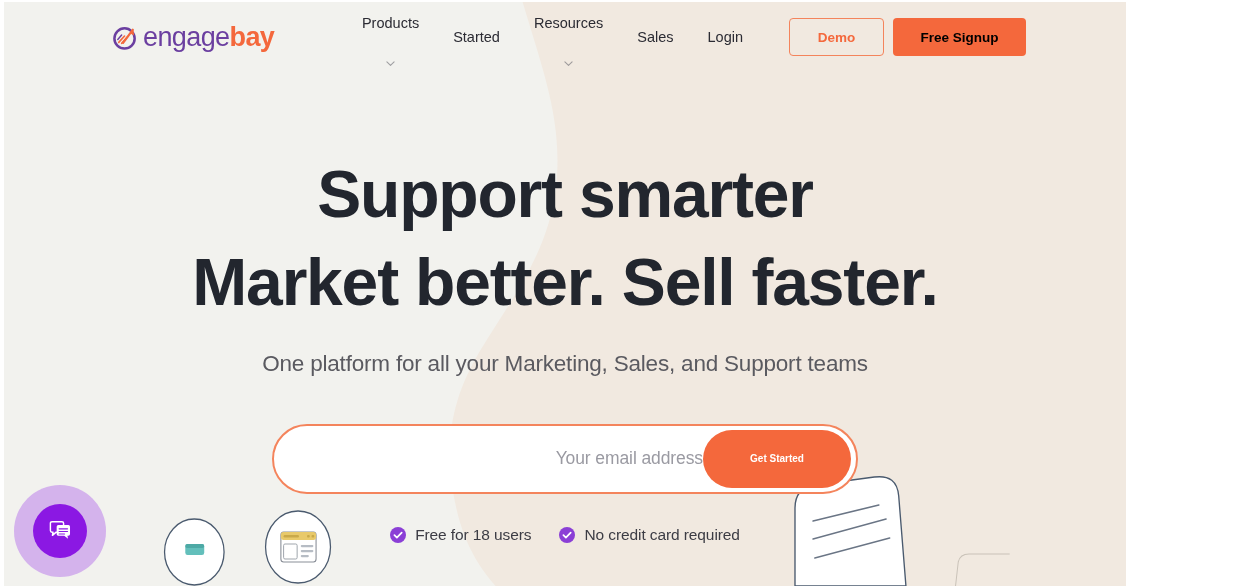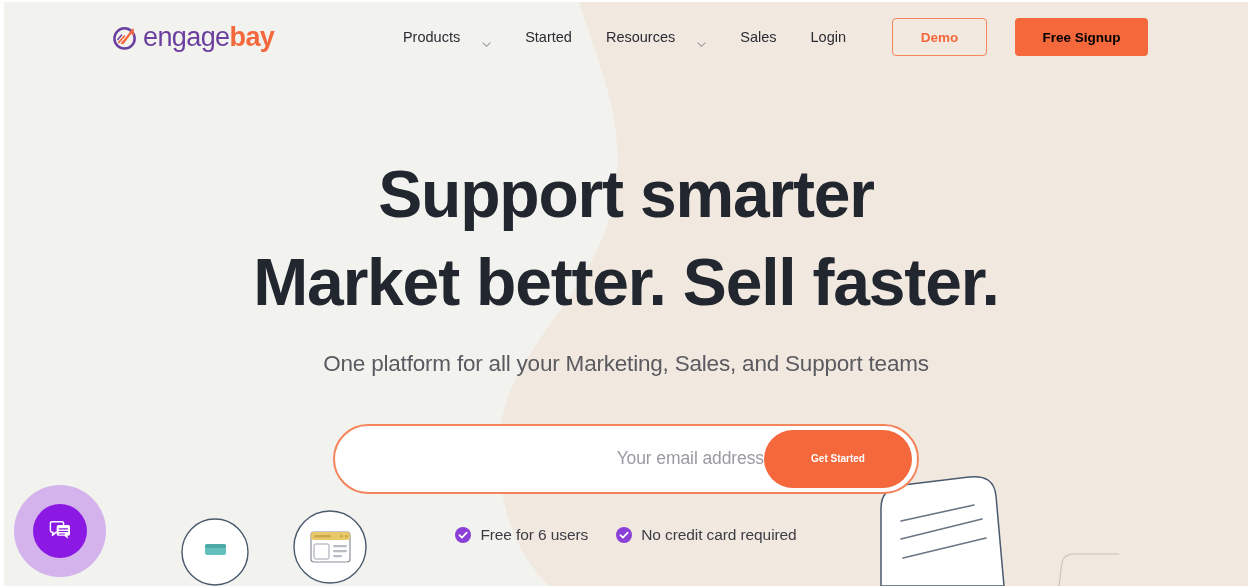--- a/index.html
+++ b/index.html
@@ -16,21 +16,21 @@
     position:relative;
     width:1252px; height:588px;
     background:#ffffff;
     overflow:hidden;
   }
 
   
   #canvas {
     position:absolute;
     left:4px; top:2px;
-    width:1244px; height:584px;
+    width:1122px; height:584px;
     overflow:hidden;
     background:#f2f2ee;               
   }
 
   
   .bg-layer { position:absolute; inset:0; }
   .bg-layer svg { display:block; width:100%; height:100%; }
 
   
   #header {
@@ -59,27 +59,28 @@
     margin-left:auto;
     display:flex; align-items:center; gap:0;
   }
   .nav-item {
     display:flex; align-items:center; gap:22px;
     font-size:14.5px; color:#2b2b33;
     font-weight:500;
     padding:0 17px;
     cursor:pointer; white-space:nowrap;
     text-decoration:none;
+    flex-direction:column;
   }
   .nav-item .chev {
     width:9px; height:6px; display:block; opacity:.55;
   }
 
   
-  .hdr-btns { display:flex; align-items:center; gap:28px; margin-left:29px; }
+  .hdr-btns { display:flex; align-items:center; gap:9px; margin-left:29px; }
   .btn-demo {
     width:95px; height:38px;
     border:1px solid #f4845c;
     border-radius:4px;
     background:transparent;
     color:#f4683c;
     font-size:13.5px; font-weight:700;
     font-family:inherit;
     cursor:pointer;
     display:flex; align-items:center; justify-content:center;
@@ -316,21 +317,21 @@
 
     <div id="trust-row">
 
       <div class="trust-item">
         <span class="check">
           <svg viewBox="0 0 16 16" aria-hidden="true">
             <circle cx="8" cy="8" r="8" fill="#8b3fd6"></circle>
             <path d="M4.4 8.2 L6.9 10.7 L11.7 5.6" fill="none" stroke="#ffffff" stroke-width="1.7" stroke-linecap="round" stroke-linejoin="round"></path>
           </svg>
         </span>
-        <span class="label">Free for 6 users</span>
+        <span class="label">Free for 18 users</span>
       </div>
 
       <div class="trust-item">
         <span class="check">
           <svg viewBox="0 0 16 16" aria-hidden="true">
             <circle cx="8" cy="8" r="8" fill="#8b3fd6"></circle>
             <path d="M4.4 8.2 L6.9 10.7 L11.7 5.6" fill="none" stroke="#ffffff" stroke-width="1.7" stroke-linecap="round" stroke-linejoin="round"></path>
           </svg>
         </span>
         <span class="label">No credit card required</span>

